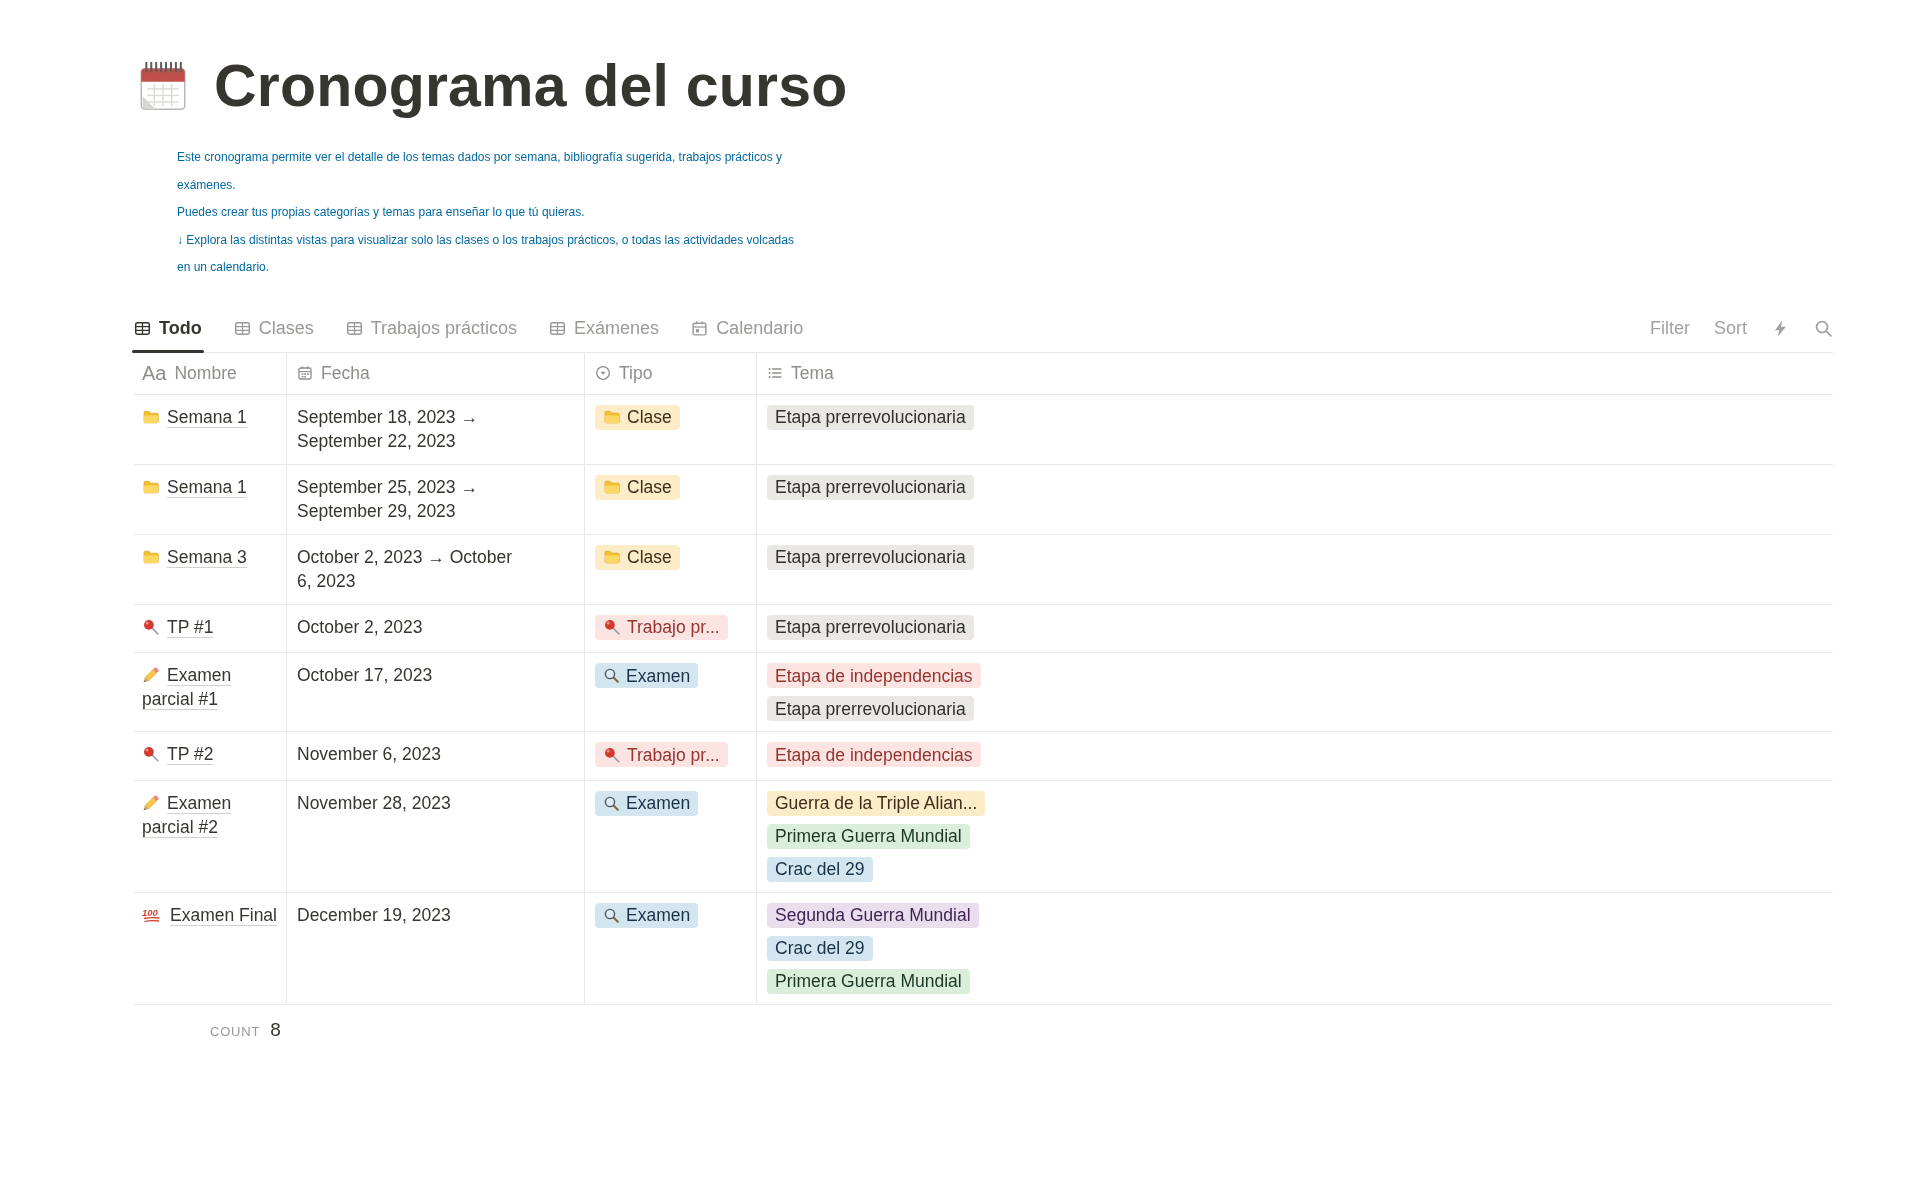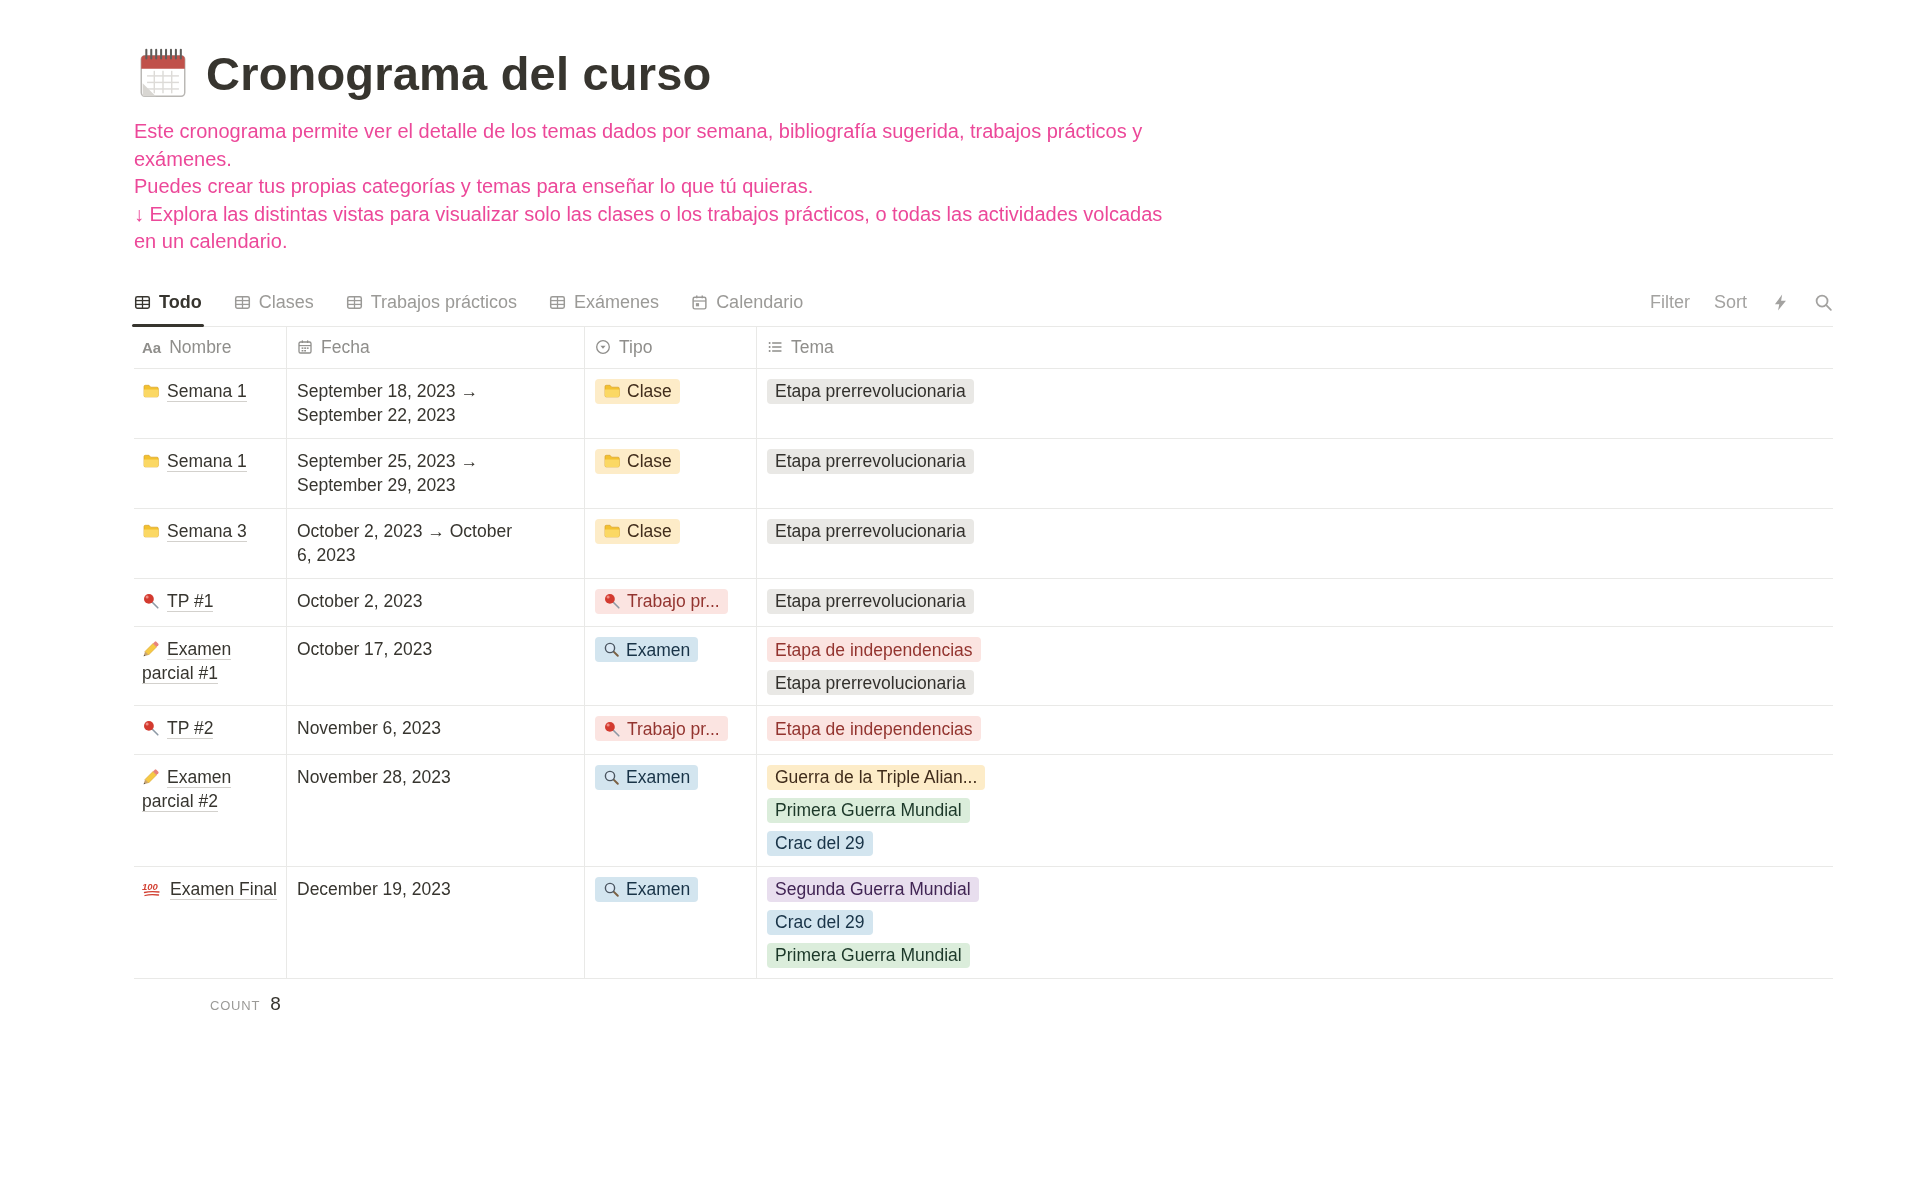--- a/index.html
+++ b/index.html
@@ -2,33 +2,33 @@
 <html><head>
 <meta charset="utf-8">
 <style>
   html,body{margin:0;padding:0;}
   body{
     width:1920px;height:1199px;background:#ffffff;position:relative;overflow:hidden;
     font-family:"Liberation Sans","DejaVu Sans",sans-serif;color:#37352f;
   }
   .content{position:absolute;left:134px;top:0;width:1699px;}
   .title-row{display:flex;align-items:center;gap:14px;margin-top:44px;}
-  .page-title{font-size:47px;font-weight:700;margin:0;letter-spacing:.2px;color:#37352f;}
-  .description{margin-top:16px;font-size:20px;line-height:27.5px;color:#ec4899;}
+  .page-title{font-size:59px;font-weight:700;margin:8px;letter-spacing:.2px;color:#37352f;}
+  .description{margin-top:16px;font-size:12px;line-height:27.5px;color:#0369a1;margin-left:43px;}
   .toolbar{display:flex;justify-content:space-between;align-items:flex-end;margin-top:26px;border-bottom:1px solid #e9e9e7;height:44px;}
   .tabs{display:flex;gap:32px;}
   .tab{position:relative;display:flex;align-items:center;gap:8px;font-size:18px;color:#9b9a97;padding-bottom:13px;cursor:pointer;}
   .tab.active{color:#37352f;font-weight:600;}
   .tab.active::after{content:"";position:absolute;left:-2px;right:-2px;bottom:-1px;height:3px;background:#37352f;border-radius:2px;}
   .controls{display:flex;align-items:center;gap:24px;padding-bottom:13px;font-size:18px;color:#a3a2a0;margin-left:28px;}
   .controls .ctl{cursor:pointer;display:flex;align-items:center;}
   .icon{display:inline-flex;line-height:0;}
   .thead{display:flex;height:41px;border-bottom:1px solid #e9e9e7;}
   .hcell{display:flex;align-items:center;gap:8px;font-size:17.5px;color:#8f8e8b;box-sizing:border-box;}
-  .aa-glyph{font-size:15px;color:#8f8e8b;line-height:1;font-weight:bold;}
+  .aa-glyph{font-size:20px;color:#8f8e8b;line-height:1;}
   .c0{width:153px;}
   .c1{width:298px;}
   .c2{width:172px;}
   .c3{flex:1;}
   .hcell.c0{padding:0 8px;}
   .hcell.c1,.hcell.c2,.hcell.c3{padding:0 10px;}
   .b-r{border-right:1px solid #e9e9e7;}
   .trow{display:flex;border-bottom:1px solid #e9e9e7;}
   .cell{box-sizing:border-box;font-size:17.5px;line-height:24px;padding:10px 8px;cursor:pointer;}
   .cell.c0{padding:10px 7px 10px 8px;}

